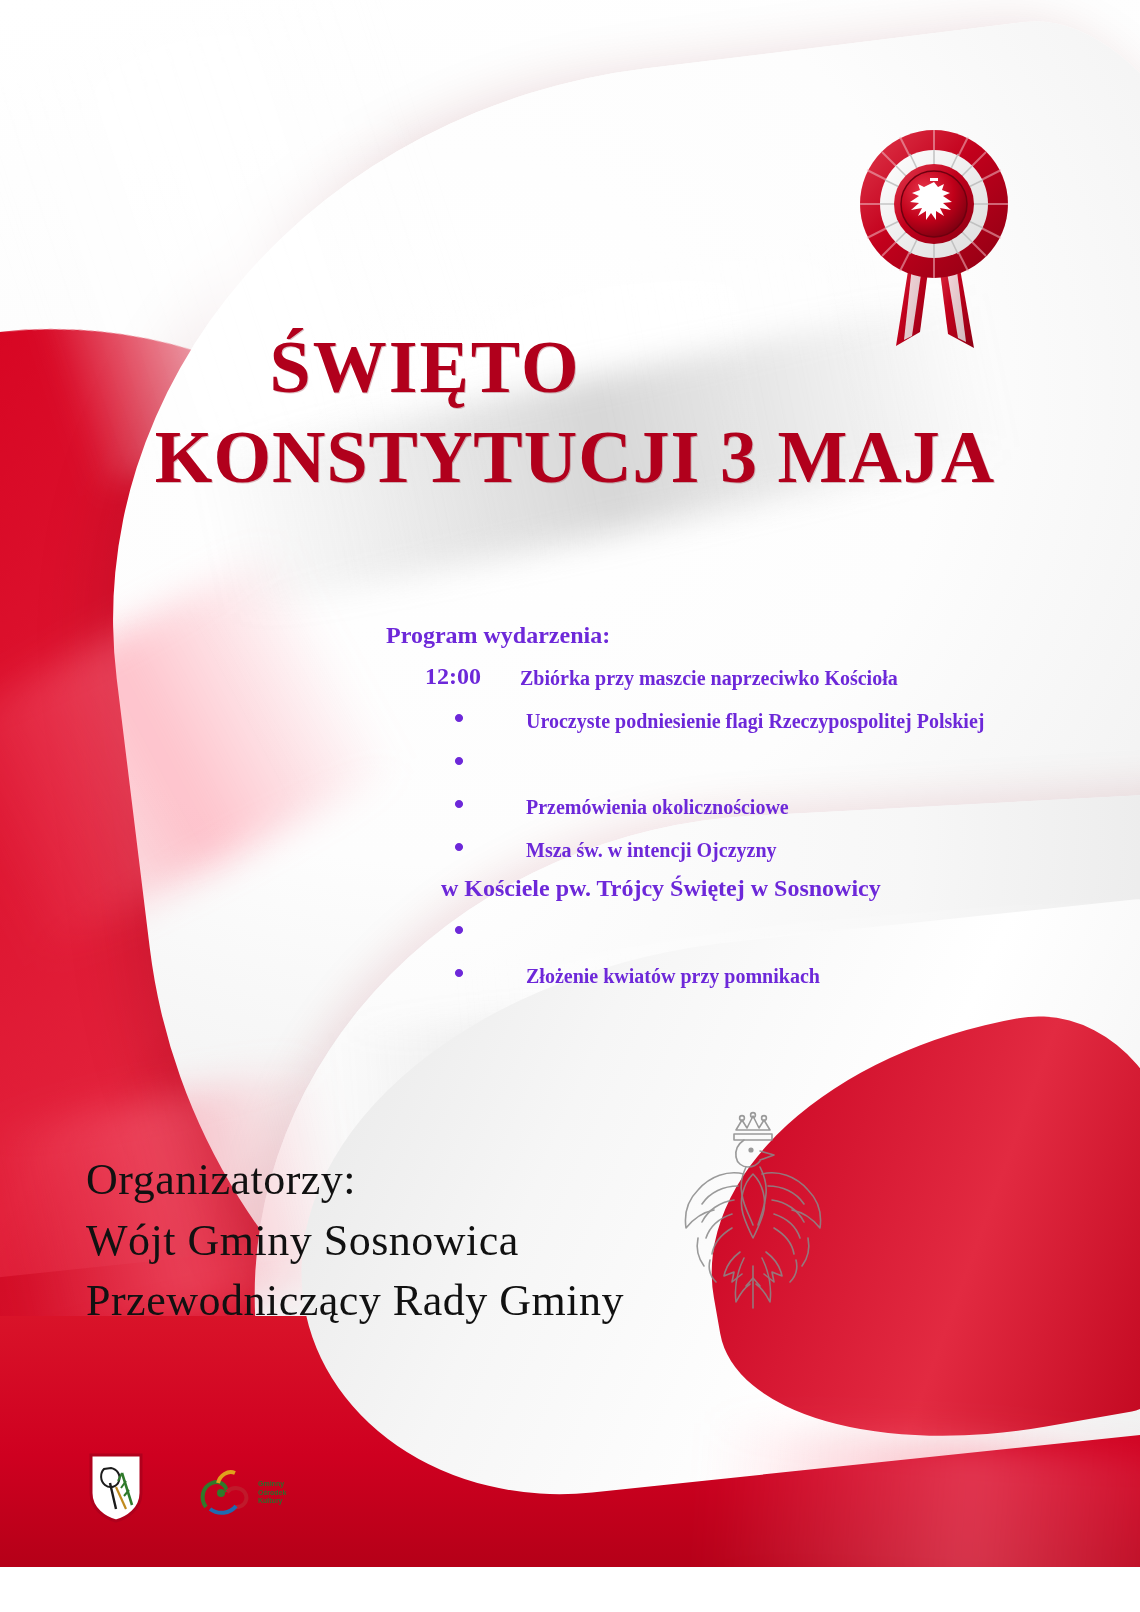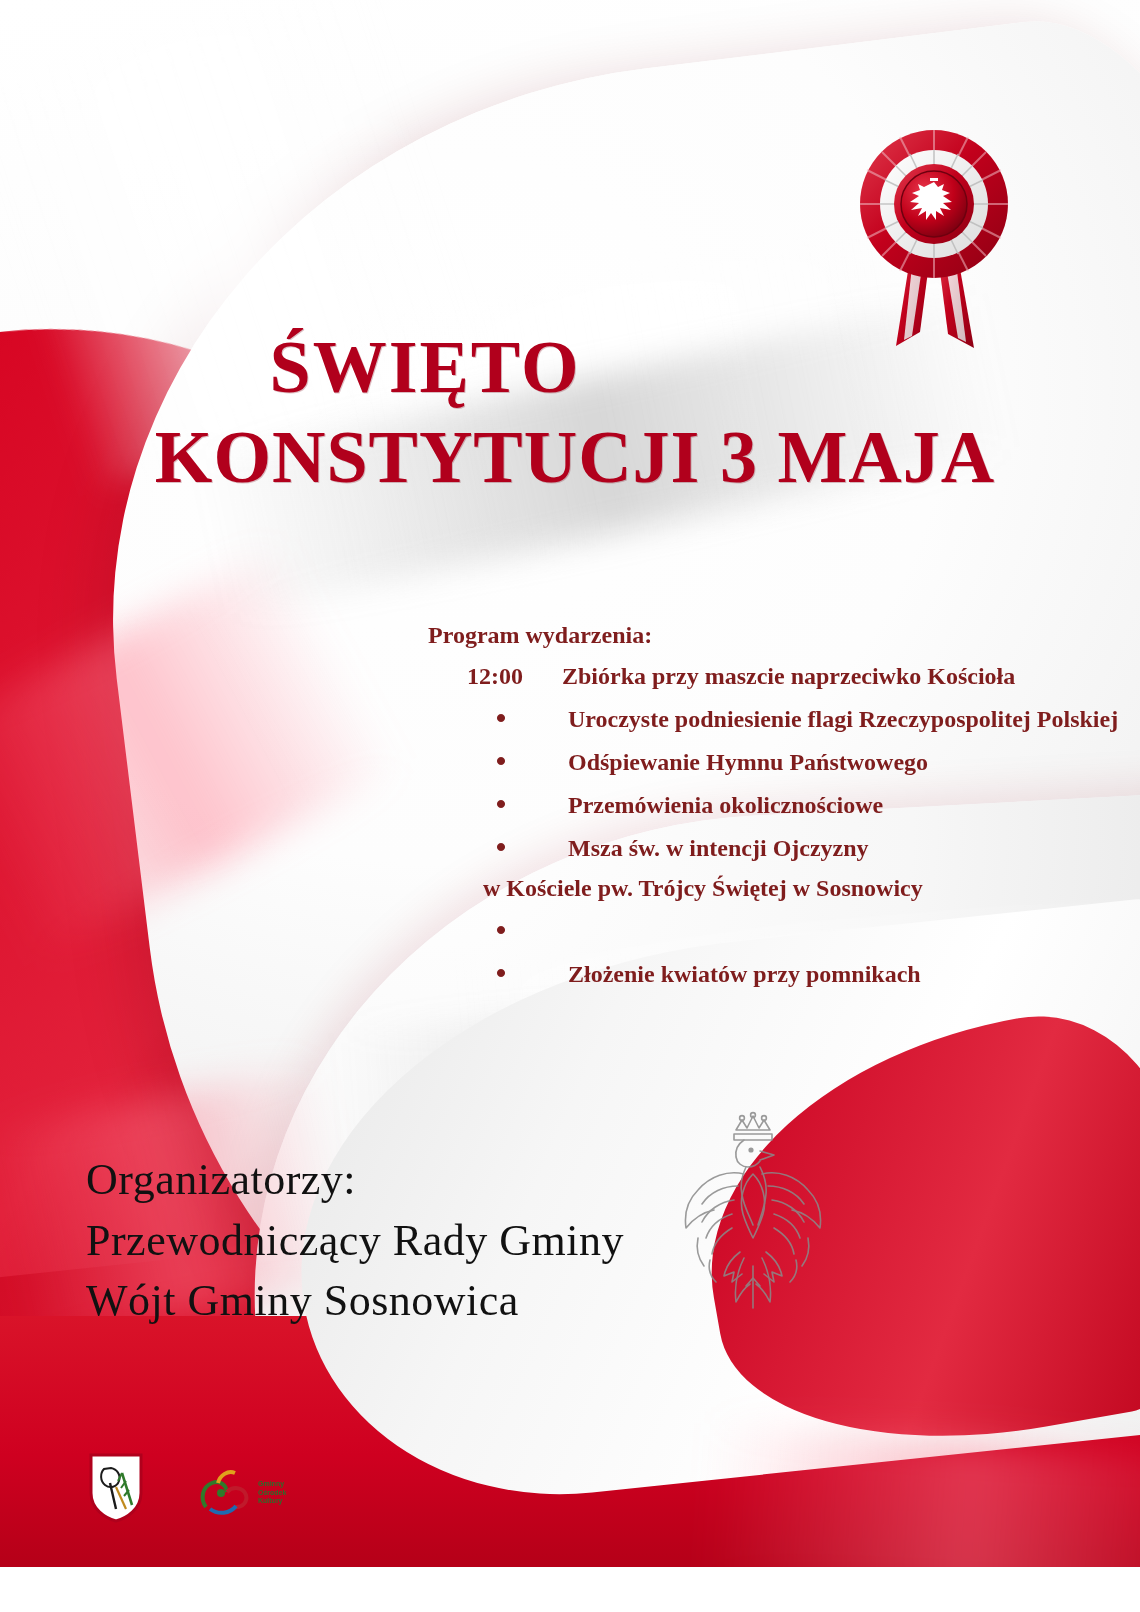--- a/index.html
+++ b/index.html
@@ -171,24 +171,24 @@
     font-size: 74px;
     font-weight: bold;
     letter-spacing: 1px;
     line-height: 1.45;
     margin-left: 10px;
   }
 
   
   .program {
     position: absolute;
-    left: 428px;
+    left: 386px;
     top: 622px;
     width: 680px;
-    color: #7f1d1d;
+    color: #6d28d9;
   }
   .program-heading {
     font-size: 24px;
     font-weight: bold;
     margin-bottom: 14px;
   }
   .prow {
     display: flex;
     align-items: flex-end;
     margin-bottom: 13px;
@@ -200,21 +200,21 @@
     font-weight: bold;
     text-align: center;
   }
   .prow-marker.bullet {
     font-size: 30px;
     line-height: 1;
     text-align: center;
     padding-left: 6px;
   }
   .prow-text {
-    font-size: 24px;
+    font-size: 20px;
     font-weight: bold;
     white-space: nowrap;
   }
   .prow-cont {
     margin-left: 55px;
     font-size: 24px;
     font-weight: bold;
     margin-bottom: 13px;
     white-space: nowrap;
   }
@@ -367,21 +367,20 @@
         <div class="prow-text">Zbiórka przy maszcie naprzeciwko Kościoła</div>
       </div>
 
       <div class="prow">
         <div class="prow-marker bullet">•</div>
         <div class="prow-text">Uroczyste podniesienie flagi Rzeczypospolitej Polskiej</div>
       </div>
 
       <div class="prow">
         <div class="prow-marker bullet">•</div>
-        <div class="prow-text">Odśpiewanie Hymnu Państwowego</div>
       </div>
 
       <div class="prow">
         <div class="prow-marker bullet">•</div>
         <div class="prow-text">Przemówienia okolicznościowe</div>
       </div>
 
       <div class="prow">
         <div class="prow-marker bullet">•</div>
         <div class="prow-text">Msza św. w intencji Ojczyzny</div>
@@ -393,22 +392,22 @@
       </div>
 
       <div class="prow">
         <div class="prow-marker bullet">•</div>
         <div class="prow-text">Złożenie kwiatów przy pomnikach</div>
       </div>
     </div>
 
     <div class="organizers">
       <div>Organizatorzy:</div>
+      <div>Wójt Gminy Sosnowica</div>
       <div>Przewodniczący Rady Gminy</div>
-      <div>Wójt Gminy Sosnowica</div>
     </div>
 
     <div class="eagle">
       <svg viewBox="0 0 210 260" width="210" height="260" aria-hidden="true">
         <g fill="none" stroke="#8a8a8a" stroke-width="1.6" stroke-linejoin="round" stroke-linecap="round">
 
           <path d="M88,40 l6,-10 l5,8 l6,-12 l6,12 l5,-8 l6,10 z"></path>
           <circle cx="94" cy="28" r="2.4"></circle>
             <circle cx="105" cy="25" r="2.4"></circle>
             <circle cx="116" cy="28" r="2.4"></circle>

